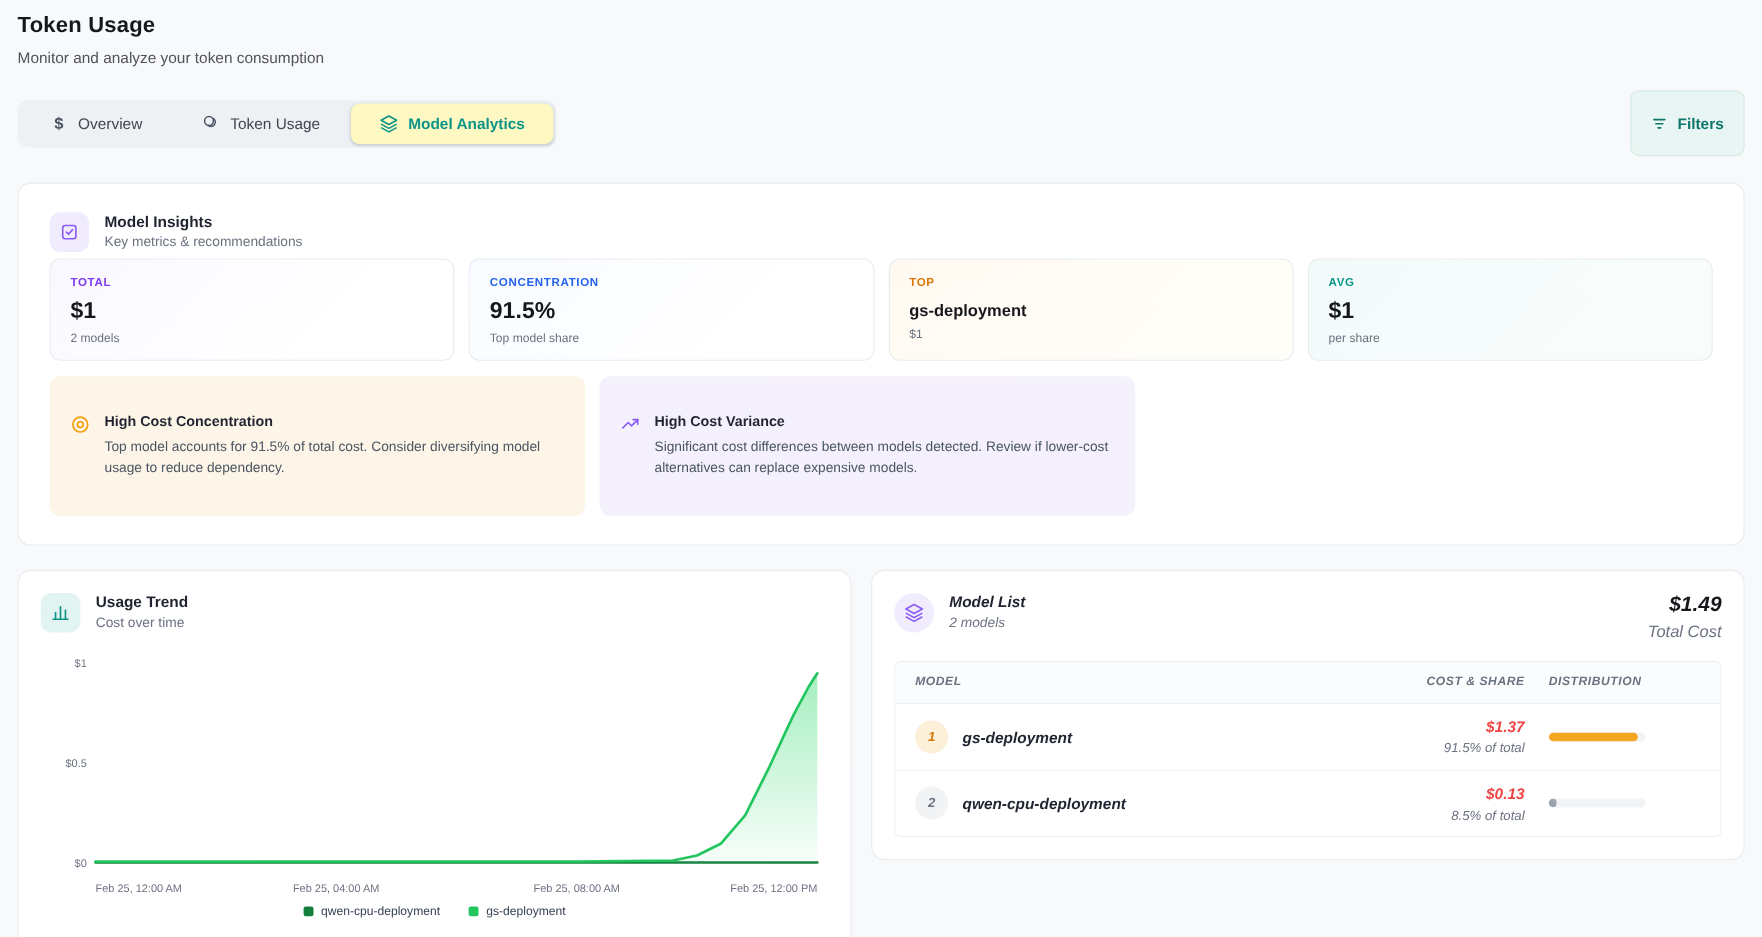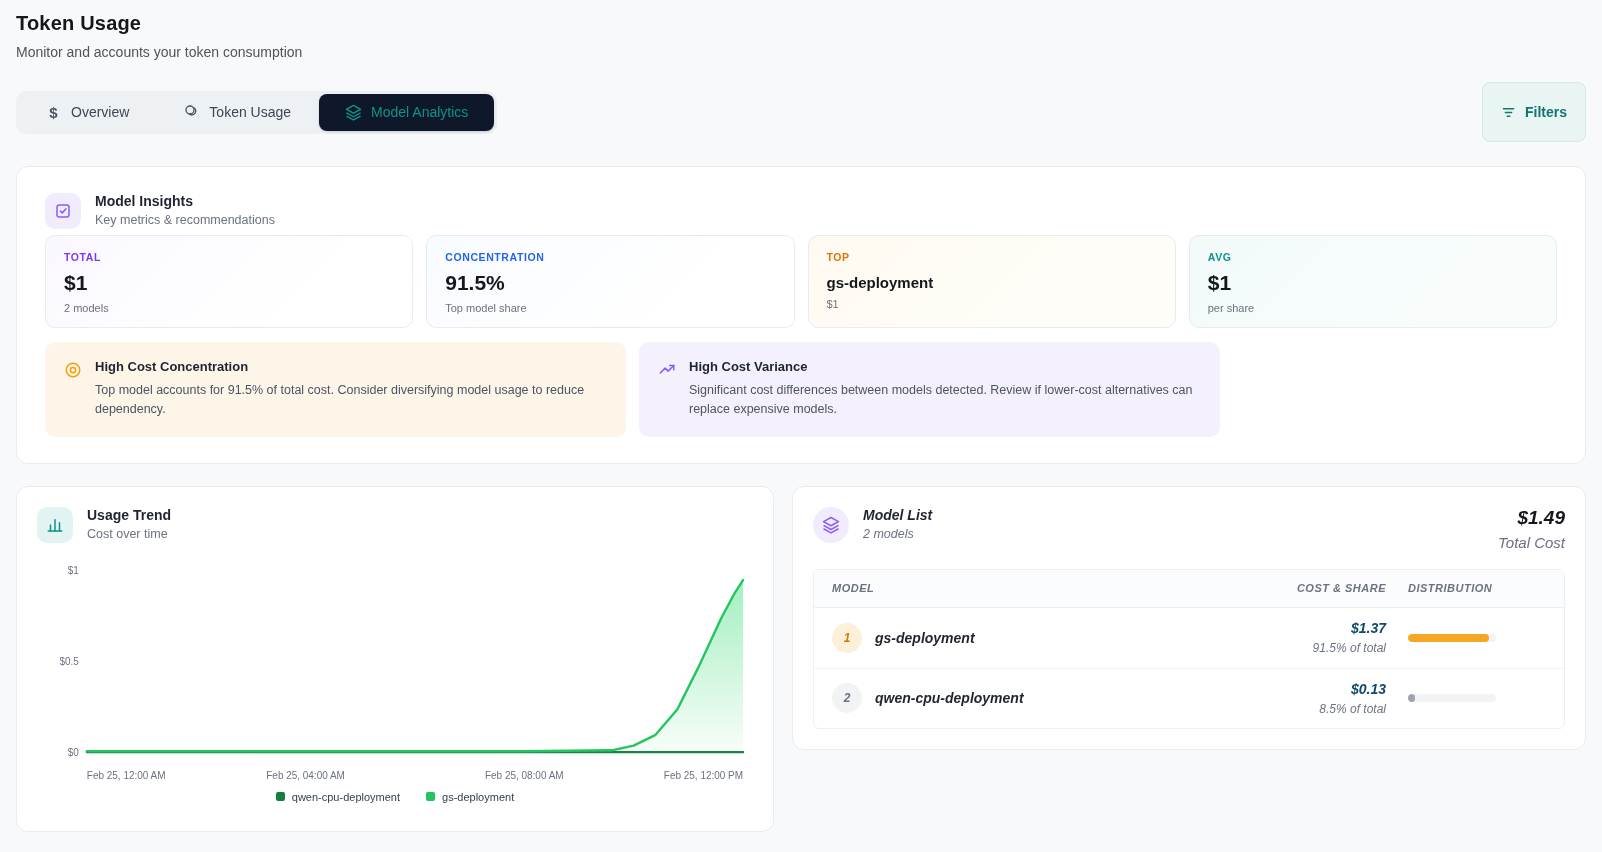--- a/index.html
+++ b/index.html
@@ -18,21 +18,21 @@
   
   .tabs-row { display:flex; align-items:center; justify-content:space-between; margin-top:22px; }
   .tab-bar { display:inline-flex; background:#eef1f4; border-radius:10px; padding:3px; gap:2px; }
   .tab {
     display:flex; align-items:center; gap:9px;
     border:none; background:transparent; cursor:pointer;
     padding:10px 26px; border-radius:8px;
     font-family:inherit; font-size:14px; font-weight:500; color:#3f4652;
   }
   .tab .ticon { display:inline-flex; width:17px; height:17px; align-items:center; justify-content:center; color:#4b5563; }
-  .tab.active { background:#0f172a; color:#0d9488; font-weight:400; box-shadow:0 1px 3px rgba(16,24,40,.10), 0 1px 2px rgba(16,24,40,.06); }
+  .tab.active { background:#fef9c3; color:#0d9488; font-weight:700; box-shadow:0 1px 3px rgba(16,24,40,.10), 0 1px 2px rgba(16,24,40,.06); }
   .tab.active .ticon { color:#0d9488; }
   .dollar-glyph { font-size:15px; font-weight:600; }
   .filters-btn {
     display:flex; align-items:center; gap:9px;
     background:#e9f5f2; border:1px solid #d4e9e4; border-radius:8px;
     padding:21px 18px; cursor:pointer;
     font-family:inherit; font-size:14px; font-weight:600; color:#0f766e;
   }
 
   
@@ -57,21 +57,21 @@
   .stat-card:nth-child(2){ background:linear-gradient(135deg,#f8fbff 0%,#ffffff 70%); }
   .stat-card:nth-child(3){ background:linear-gradient(135deg,#fffaf1 0%,#fffdf8 70%); }
   .stat-card:nth-child(4){ background:linear-gradient(135deg,#f2fbfa 0%,#f8fdfc 70%); }
   .stat-label { font-size:10.5px; font-weight:700; letter-spacing:.6px; }
   .stat-value { font-size:21px; font-weight:700; color:#15171c; margin-top:8px; }
   .stat-card:nth-child(3) .stat-value { font-size:15px; margin-top:11px; }
   .stat-sub { font-size:11px; color:#6b7280; margin-top:7px; }
 
   
   .alerts-row { display:flex; gap:13px; margin-top:14px; }
-  .alert { width:581px; border-radius:10px; padding:17px 18px; display:flex; gap:12px; }
+  .alert { width:487px; border-radius:10px; padding:33px 18px; display:flex; gap:12px; }
   .alert.warn { background:#fdf5e7; }
   .alert.info { background:#f4f1fc; }
   .alert-icon { width:20px; height:20px; flex:0 0 auto; margin-top:1px; display:flex; align-items:center; justify-content:center; }
   .alert.warn .alert-icon { color:#f59e0b; }
   .alert.info .alert-icon { color:#8b5cf6; }
   .alert-title { font-size:13px; font-weight:700; color:#1f2430; }
   .alert-text { font-size:12.5px; color:#4b5563; line-height:1.55; margin-top:7px; }
 
   
   .bottom-row { display:flex; gap:18px; margin-top:22px; align-items:flex-start; }
@@ -100,33 +100,33 @@
   .model-cell { display:flex; align-items:center; gap:13px; }
   .rank-badge {
     width:30px; height:30px; border-radius:50%;
     display:flex; align-items:center; justify-content:center;
     font-size:12px; font-weight:700;
   }
   .t-data:nth-child(2) .rank-badge { background:#fcf0d8; color:#d97706; }
   .t-data:nth-child(3) .rank-badge { background:#f1f3f5; color:#6b7280; }
   .model-name { font-size:14px; font-weight:600; color:#1f2430; }
   .cost-cell { text-align:right; }
-  .cost-val { font-size:14px; font-weight:700; color:#0c4a6e; }
+  .cost-val { font-size:14px; font-weight:700; color:#ef4444; }
   .cost-share { font-size:12px; color:#6b7280; margin-top:5px; }
   .dist-cell { display:flex; justify-content:flex-start; padding-left:4px; }
   .bar-track { width:88px; height:8px; border-radius:4px; background:#f1f3f5; overflow:hidden; }
   .bar-fill { height:100%; border-radius:4px; min-width:6px; }
 </style>
 </head>
 <body>
 
 <div class="page">
 
   <div class="page-title">Token Usage</div>
-  <div class="page-subtitle">Monitor and accounts your token consumption</div>
+  <div class="page-subtitle">Monitor and analyze your token consumption</div>
 
   <div class="tabs-row">
     <div class="tab-bar">
       <button class="tab">
         <span class="ticon dollar-glyph">$</span>
         <span>Overview</span>
       </button>
       <button class="tab">
         <span class="ticon">
           <svg width="16" height="16" viewBox="0 0 24 24" fill="none" stroke="currentColor" stroke-width="2">

